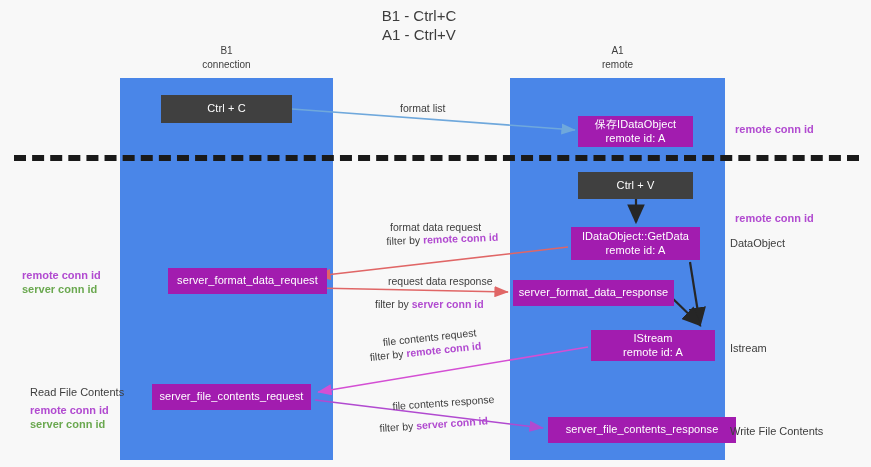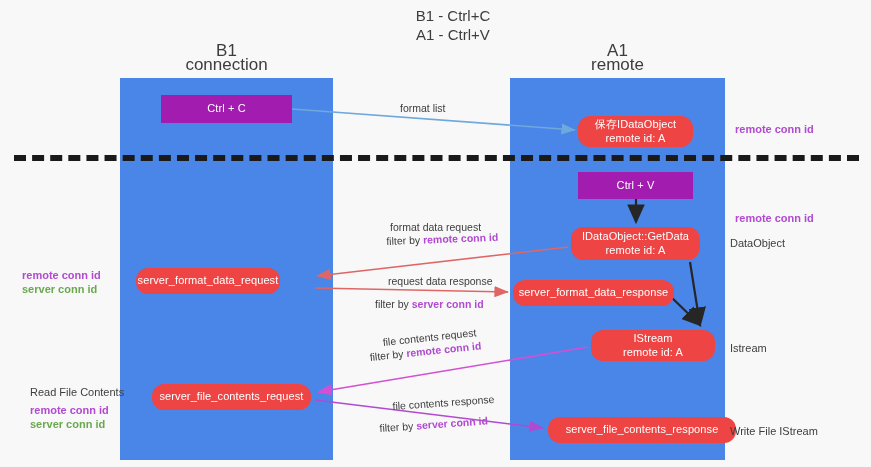--- a/index.html
+++ b/index.html
@@ -10,26 +10,26 @@
     color:#3c3c3c;
     overflow:hidden;
     position:relative;
   }
   #stage{position:absolute;left:0;top:0;width:871px;height:467px;}
   .abs{position:absolute;}
 
   
   #title{
     left:0;top:6px;width:838px;text-align:center;
-    font-size:15px;line-height:19px;color:#3d3d3d;margin-left:34px;
+    font-size:15px;line-height:19px;color:#3d3d3d;
   }
 
   
   .lane-head{
-    text-align:center;font-size:17px;line-height:13.5px;color:#3d3d3d;
+    text-align:center;font-size:10px;line-height:13.5px;color:#3d3d3d;
   }
   #head-b1{left:120px;top:44px;width:213px;}
   #head-a1{left:510px;top:44px;width:215px;}
 
   
   .lane{background:#4a86e8;}
   #lane-b1{left:120px;top:78px;width:213px;height:382px;}
   #lane-a1{left:510px;top:78px;width:215px;height:382px;}
 
   
@@ -38,28 +38,28 @@
     border-top:6px dashed #1a1a1a;
   }
 
   
   .node{
     box-sizing:border-box;
     display:flex;flex-direction:column;align-items:center;justify-content:center;
     color:#ffffff;font-size:11px;line-height:13.5px;text-align:center;
     letter-spacing:.1px;
   }
-  .green{background:#a21caf;}
-  .orange{background:#ef4444;border-radius:12px;}
+  .green{background:#404040;}
+  .orange{background:#a21caf;}
 
   #n-ctrlc{left:161px;top:95px;width:131px;height:28px;}
   #n-save{left:578px;top:116px;width:115px;height:31px;}
   #n-ctrlv{left:578px;top:172px;width:115px;height:27px;}
   #n-getdata{left:571px;top:227px;width:129px;height:33px;}
-  #n-sfdreq{left:136px;top:268px;width:144px;height:26px;}
+  #n-sfdreq{left:168px;top:268px;width:159px;height:26px;}
   #n-sfdres{left:513px;top:280px;width:161px;height:26px;}
   #n-istream{left:591px;top:330px;width:124px;height:31px;}
   #n-sfcreq{left:152px;top:384px;width:159px;height:26px;}
   #n-sfcres{left:548px;top:417px;width:188px;height:26px;}
 
   
   .side{font-size:11px;line-height:14px;color:#3d3d3d;}
   .kw-remote{color:#b14ad0;font-weight:bold;}
   .kw-server{color:#b14ad0;font-weight:bold;}
   .kw-server-green{color:#6aa84f;font-weight:bold;}
@@ -215,21 +215,21 @@
     <span>file contents response</span>
   </div>
   <div class="abs edge-lab" id="e-fcres2">
     <span>filter by </span><span class="kw-server">server conn id</span>
   </div>
 
   <div class="abs side kw-remote" id="lbl-remote-1">remote conn id</div>
   <div class="abs side kw-remote" id="lbl-remote-2">remote conn id</div>
   <div class="abs side" id="lbl-dataobject">DataObject</div>
   <div class="abs side" id="lbl-istream">Istream</div>
-  <div class="abs side" id="lbl-write">Write File IStream</div>
+  <div class="abs side" id="lbl-write">Write File Contents</div>
 
   <div class="abs side" id="lbl-left-1">
     <div class="kw-remote">remote conn id</div>
     <div class="kw-server-green">server conn id</div>
   </div>
 
   <div class="abs side" id="lbl-left-2">
     <div style="margin-bottom:4px;">Read File Contents</div>
     <div class="kw-remote">remote conn id</div>
     <div class="kw-server-green">server conn id</div>

